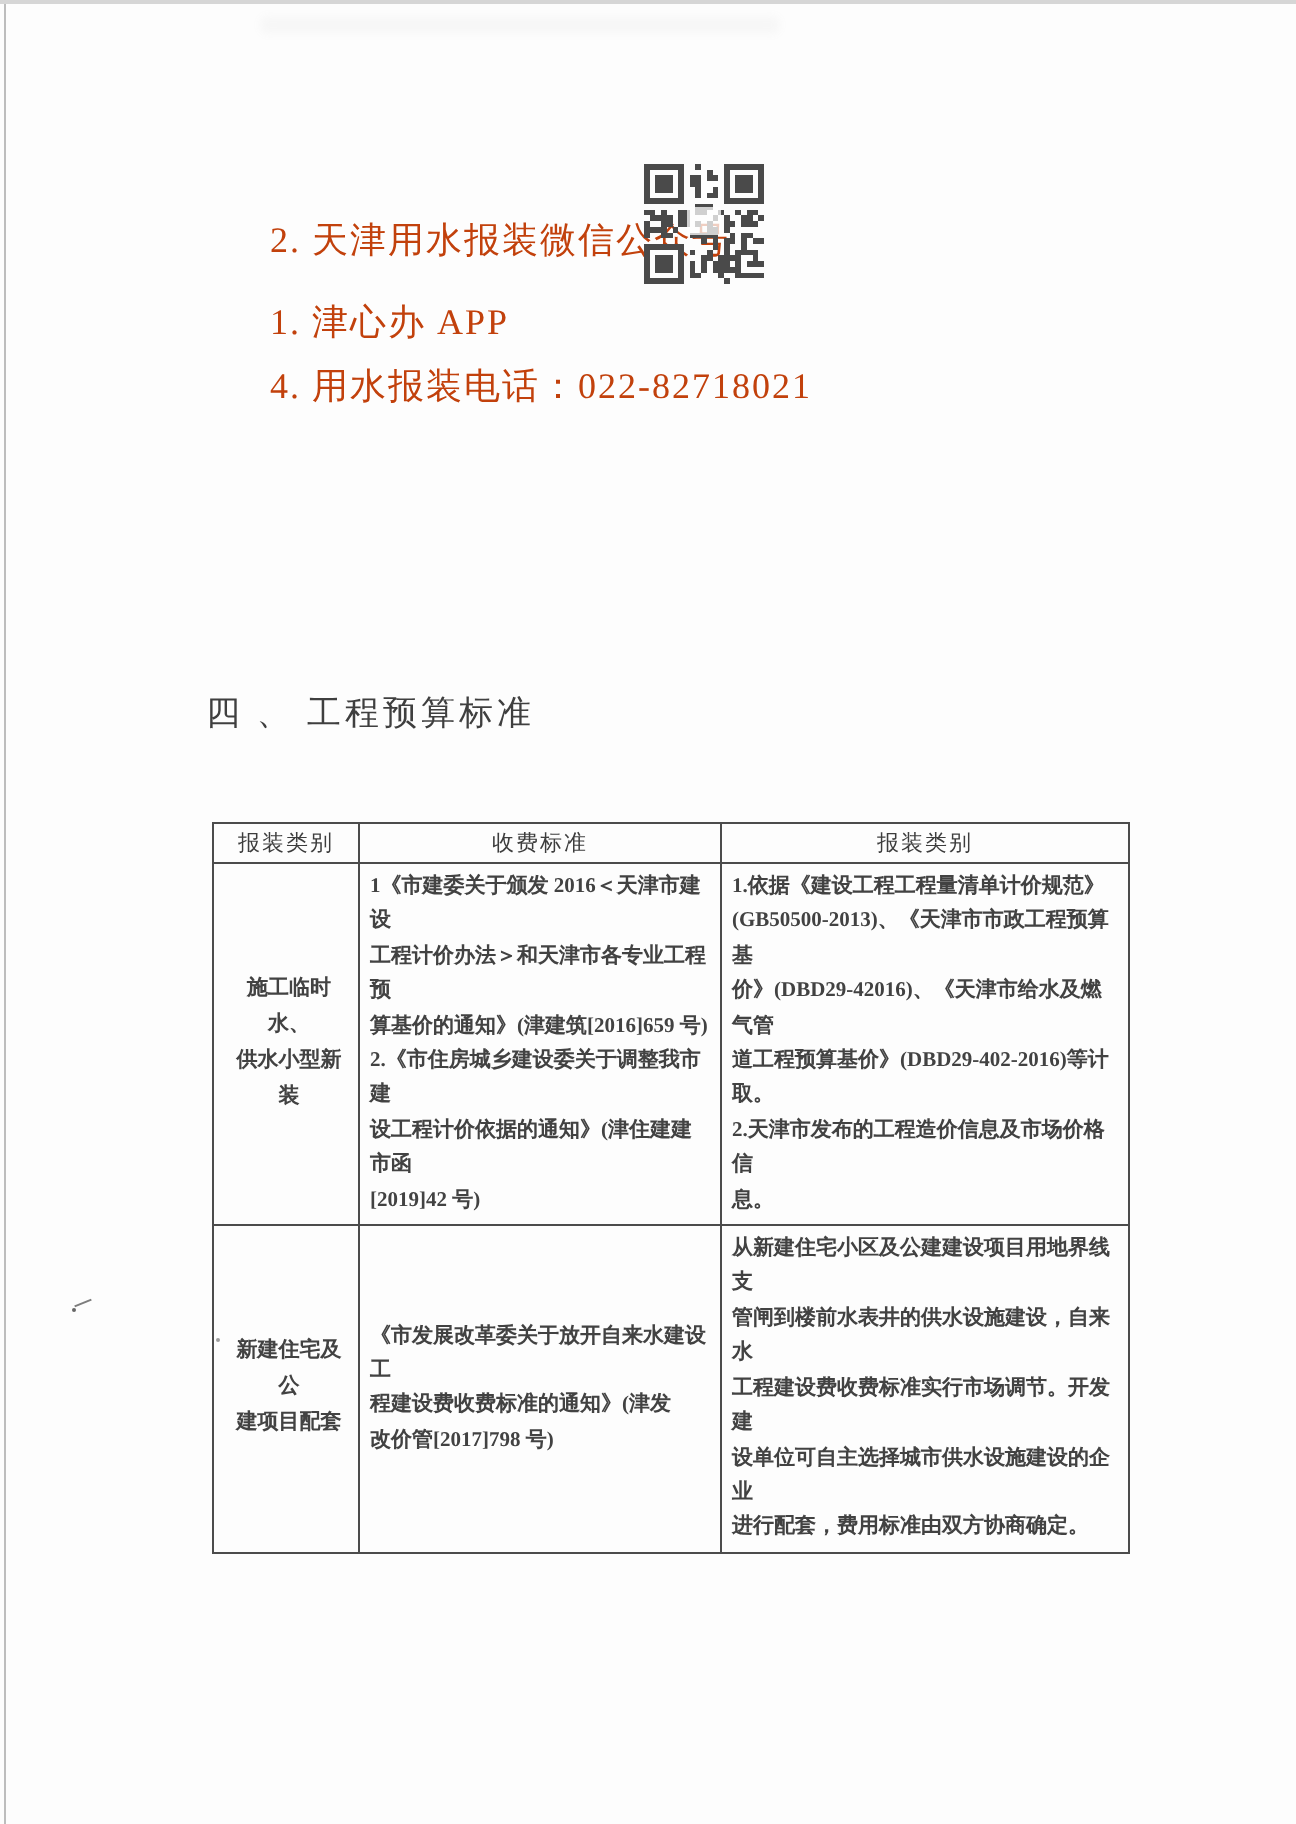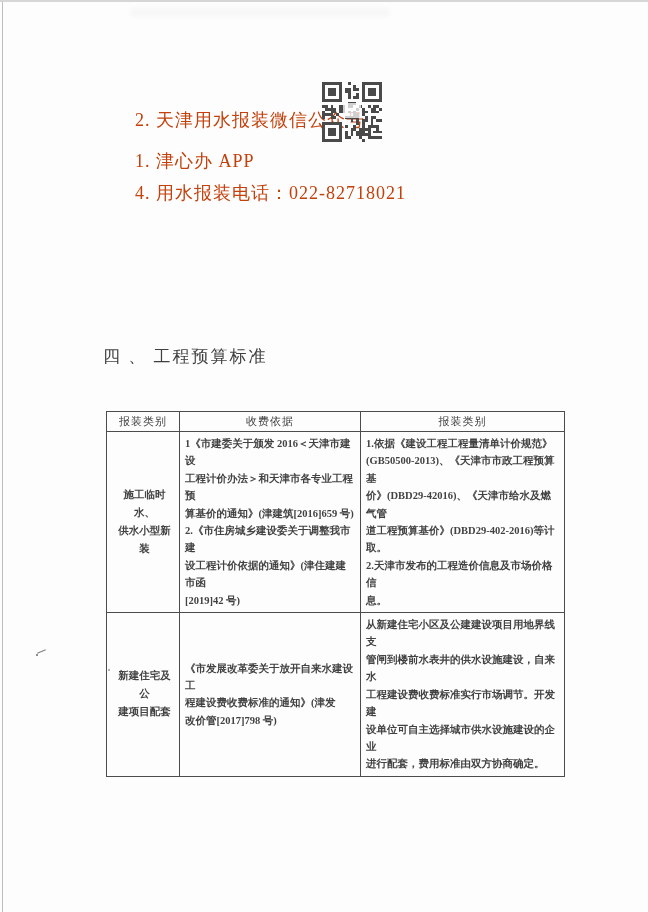--- a/index.html
+++ b/index.html
@@ -222,21 +222,21 @@
 
   <table class="fee-table">
     <colgroup>
         <col class="c1">
         <col class="c2">
         <col class="c3">
       </colgroup>
     <thead>
       <tr>
         <th>报装类别</th>
-        <th>收费依据</th>
+        <th>收费标准</th>
         <th>报装类别</th>
       </tr>
     </thead>
     <tbody>
       <tr class="r1">
         <td class="cat">施工临时水、
 供水小型新装</td>
         <td>1《市建委关于颁发 2016＜天津市建设
 工程计价办法＞和天津市各专业工程预
 算基价的通知》(津建筑[2016]659 号)

